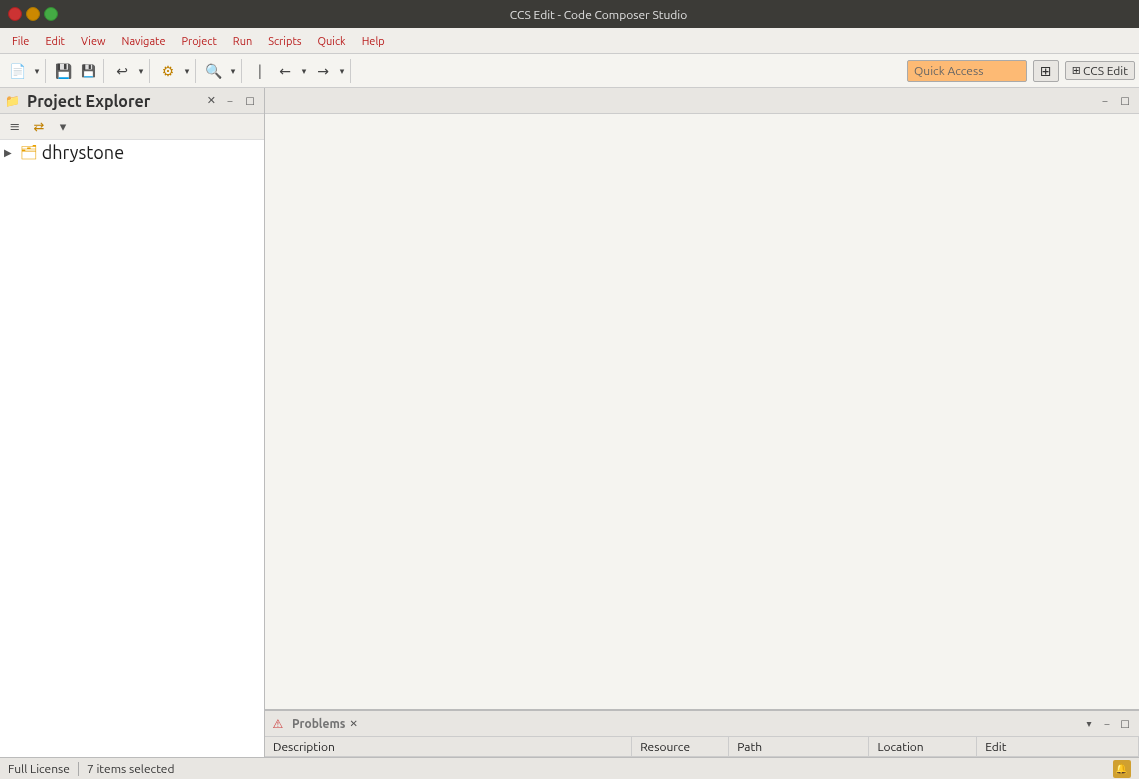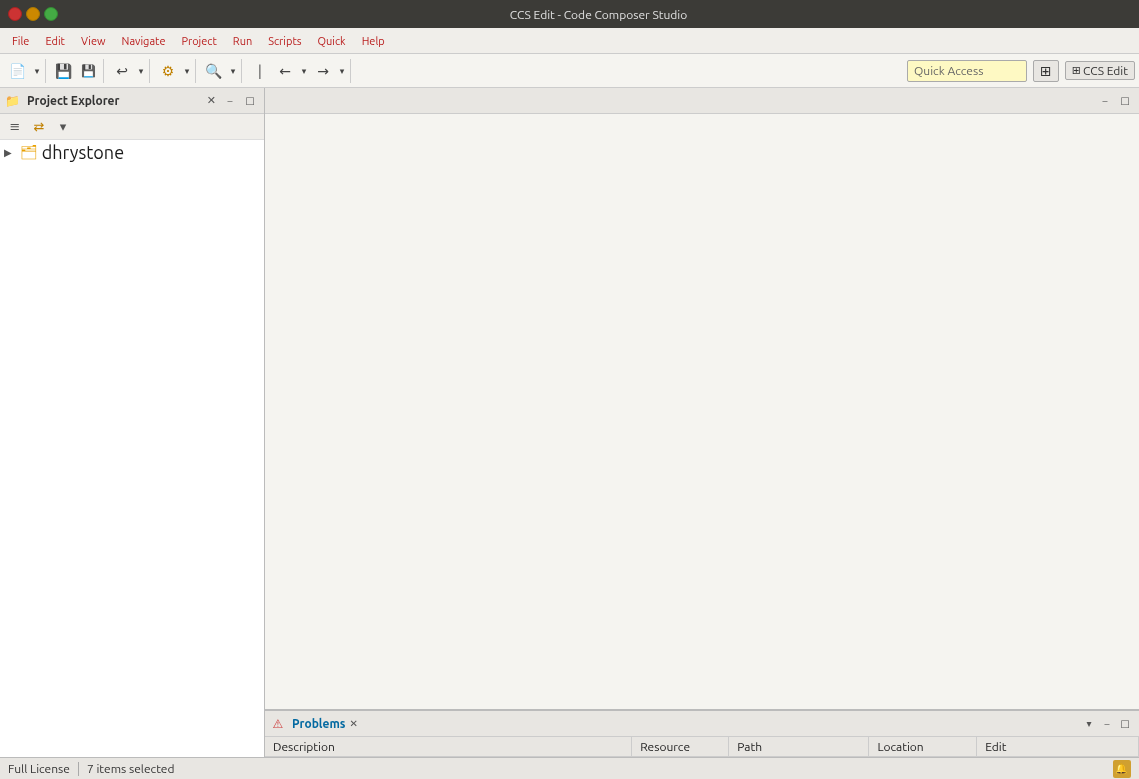--- a/index.html
+++ b/index.html
@@ -103,21 +103,21 @@
       justify-content: center;
       cursor: pointer;
       font-size: 9px;
       color: #444;
     }
     .quick-access-box {
       margin-left: auto;
       width: 120px;
       height: 22px;
       border: 1px solid #aaa;
-      background: #fef9c3;
+      background: #fdba74;
       display: flex;
       align-items: center;
       padding: 8px 6px;
       font-size: 12px;
       color: #666;
       border-radius: 2px;
     }
     .perspective-btn {
       margin-left: 4px;
       display: flex;
@@ -153,21 +153,21 @@
     .panel-header {
       background: #e8e6e2;
       height: 26px;
       display: flex;
       align-items: center;
       padding: 0 6px;
       border-bottom: 1px solid #ccc;
       gap: 4px;
     }
     .panel-title {
-      font-size: 12px;
+      font-size: 16px;
       color: #333;
       flex: 1;
       font-weight: bold;
     }
     .panel-icon-sm {
       font-size: 10px;
       color: #555;
       width: 16px;
       height: 16px;
       display: flex;
@@ -262,21 +262,21 @@
       background: #e8e6e2;
       height: 26px;
       display: flex;
       align-items: center;
       padding: 0 6px;
       gap: 4px;
       border-bottom: 1px solid #ccc;
     }
     .problems-title {
       font-size: 12px;
-      color: #0369a1;
+      color: #737373;
       font-weight: bold;
     }
     .problems-close {
       font-size: 10px;
       color: #555;
       cursor: pointer;
     }
     .problems-actions {
       margin-left: auto;
       display: flex;

